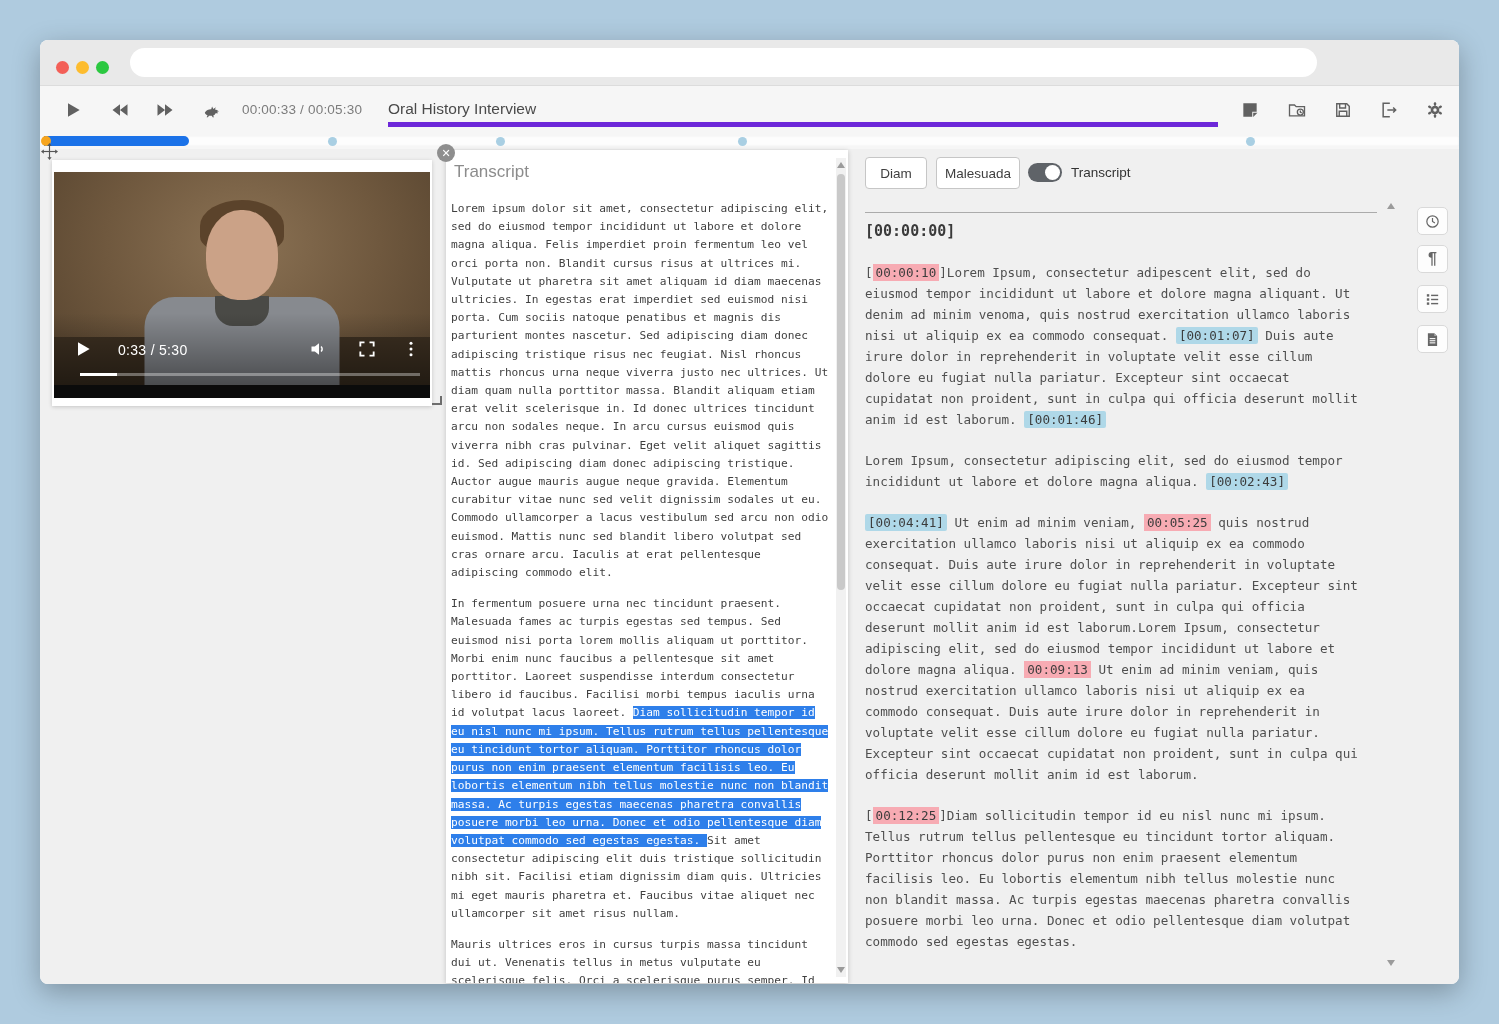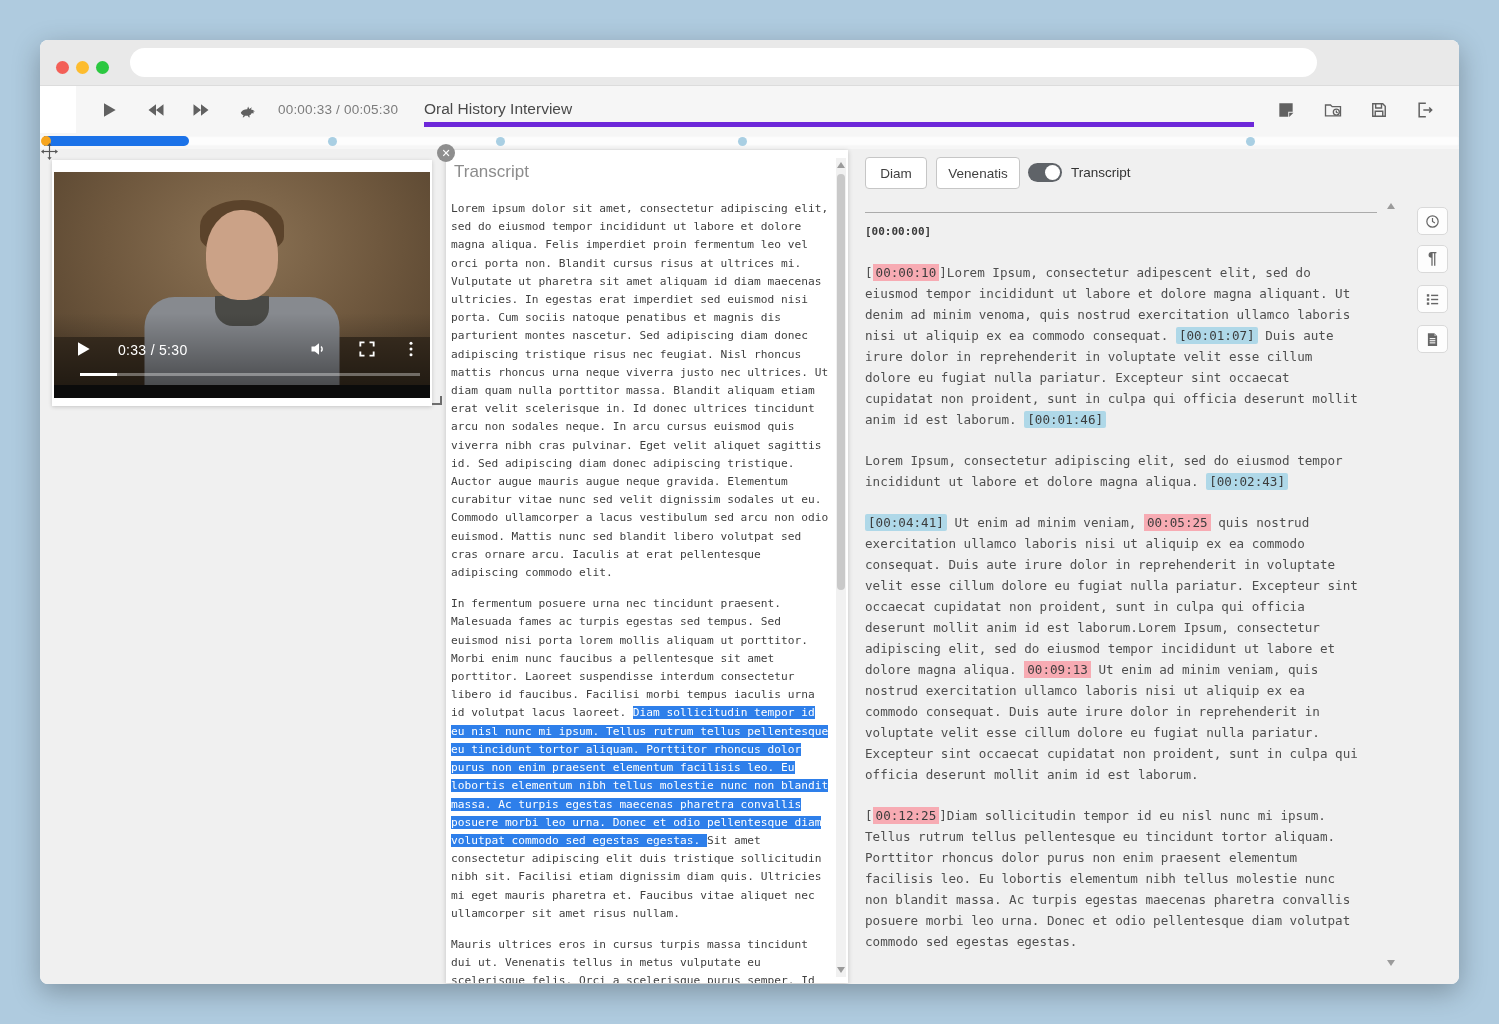--- a/index.html
+++ b/index.html
@@ -14,21 +14,21 @@
     box-shadow:0 8px 28px rgba(0,0,0,.28);
   }
   
   .titlebar{position:absolute;left:0;top:0;right:0;height:45px;background:#E9E9E9;border-bottom:1px solid #DCDCDC;}
   .tl{position:absolute;top:21px;width:13px;height:13px;border-radius:50%;}
   .tl.red{left:16px;background:#F35F57;}
   .tl.yellow{left:36px;background:#FDBC2E;}
   .tl.green{left:56px;background:#2BC840;}
   .urlbar{position:absolute;left:90px;top:8px;width:1187px;height:29px;background:#fff;border-radius:15px;border:none;outline:none;font-size:13px;color:#444;padding:0 14px;box-sizing:border-box;}
   
-  .toolbar{position:absolute;left:0;top:46px;right:0;height:47px;background:#F6F6F6;margin-left:36px;}
+  .toolbar{position:absolute;left:0;top:46px;right:0;height:47px;background:#F6F6F6;}
   .tbtn{position:absolute;top:12px;width:24px;height:24px;border:none;background:none;padding:0;cursor:pointer;color:#666;}
   .tbtn svg{width:20px;height:20px;display:block;margin:auto;}
   .time-display{position:absolute;left:202px;top:16px;font-size:13.5px;color:#7C7C7C;letter-spacing:.2px;}
   .title-input{position:absolute;left:348px;top:10px;width:830px;height:26px;background:transparent;border:none;border-bottom:5px solid #6d28d9;font-size:15.5px;color:#4A4A4A;font-family:"Liberation Sans",sans-serif;padding:0;outline:none;}
   
   .timeline{position:absolute;left:0;top:93px;right:0;height:16px;background:#F6F6F6;}
   .tl-track{position:absolute;left:0;right:0;top:3px;height:10px;background:#FDFDFD;box-shadow:inset 0 0 2px rgba(0,0,0,.08);}
   .tl-fill{position:absolute;left:4px;top:3px;height:10px;background:#1B72E8;border-radius:0 5px 5px 0;}
   .tl-playhead{position:absolute;left:1px;top:3px;width:10px;height:10px;border-radius:50%;background:#F7A51D;}
   .tl-marker{position:absolute;top:3.5px;width:9px;height:9px;border-radius:50%;background:#A9CFE3;}
@@ -70,21 +70,21 @@
   
   .tab-btn{position:absolute;top:8px;height:32px;background:#fff;border:1px solid #C6C6C6;border-radius:4px;font-size:13.5px;color:#3F3F3F;font-family:"Liberation Sans",sans-serif;cursor:pointer;}
   .btn-notes{left:825px;width:62px;}
   .btn-metadata{left:896px;width:84px;}
   .toggle{position:absolute;left:988px;top:14px;width:34px;height:19px;border-radius:10px;background:#5F6368;cursor:pointer;}
   .knob{position:absolute;right:2px;top:2px;width:15px;height:15px;border-radius:50%;background:#fff;}
   .toggle-label{position:absolute;left:1031px;top:16px;font-size:13.5px;color:#333;}
   .rp-hr{position:absolute;left:825px;top:63px;width:512px;height:1px;background:#ABABAB;}
   .rp-text{position:absolute;left:825px;top:72px;width:500px;bottom:0;overflow:hidden;
     font-family:"DejaVu Sans Mono",monospace;font-size:12.6px;line-height:21px;color:#4F4F4F;}
-  .rp-heading{font-family:"DejaVu Sans Mono",monospace;font-weight:bold;font-size:11px;color:#3A3A3A;margin:0 0 16px 0;}
+  .rp-heading{font-family:"DejaVu Sans Mono",monospace;font-weight:bold;font-size:15px;color:#3A3A3A;margin:0 0 16px 0;}
   .rp-text p{margin:0 0 20px 0;}
   .tsp{background:#F7ABB3;color:#3C3C3C;padding:1px 3px;border-radius:0;}
   .tsb{background:#AFD8E8;color:#3C3C3C;padding:1px 3px;border-radius:2px;}
   
   .side-btn{position:absolute;left:1377px;width:31px;height:28px;background:#FDFDFD;border:1px solid #D9D9D9;border-radius:5px;padding:0;cursor:pointer;color:#666;}
   .side-btn svg{width:17px;height:17px;display:block;margin:auto;}
   .pilcrow{font-size:16px;font-weight:bold;color:#666;line-height:26px;}
 </style>
 </head>
 <body>
@@ -234,21 +234,21 @@
           <p><span>Mauris ultrices eros in cursus turpis massa tincidunt dui ut. Venenatis tellus in metus vulputate eu scelerisque felis. Orci a scelerisque purus semper. Id venenatis a condimentum vitae sapien. Neque viverra justo nec ultrices dui sapien. Purus semper eget duis at tellus. Eu tincidunt</span></p>
         </div>
       <div class="sb sb-mid">
         <div class="arr-up" style="top:4px"></div>
         <div class="sb-thumb" style="top:16px;height:416px"></div>
         <div class="arr-down" style="bottom:4px"></div>
       </div>
     </div>
 
     <button class="tab-btn btn-notes">Diam</button>
-    <button class="tab-btn btn-metadata">Venenatis</button>
+    <button class="tab-btn btn-metadata">Malesuada</button>
     <div class="toggle">
         <div class="knob"></div>
       </div>
     <span class="toggle-label">Transcript</span>
     <div class="rp-hr"></div>
     <div class="rp-text">
       <p class="rp-heading">[00:00:00]</p>
       <span><p><span>[</span><span class="tsp">00:00:10</span><span>]Lorem Ipsum, consectetur adipescent elit, sed do eiusmod tempor incididunt ut labore et dolore magna aliquant. Ut denim ad minim venoma, quis nostrud exercitation ullamco laboris nisi ut aliquip ex ea commodo consequat. </span><span class="tsb">[00:01:07]</span><span> Duis aute irure dolor in reprehenderit in voluptate velit esse cillum dolore eu fugiat nulla pariatur. Excepteur sint occaecat cupidatat non proident, sunt in culpa qui officia deserunt mollit anim id est laborum. </span><span class="tsb">[00:01:46]</span></p><p><span>Lorem Ipsum, consectetur adipiscing elit, sed do eiusmod tempor incididunt ut labore et dolore magna aliqua. </span><span class="tsb">[00:02:43]</span></p><p><span class="tsb">[00:04:41]</span><span> Ut enim ad minim veniam, </span><span class="tsp">00:05:25</span><span> quis nostrud exercitation ullamco laboris nisi ut aliquip ex ea commodo consequat. Duis aute irure dolor in reprehenderit in voluptate velit esse cillum dolore eu fugiat nulla pariatur. Excepteur sint occaecat cupidatat non proident, sunt in culpa qui officia deserunt mollit anim id est laborum.Lorem Ipsum, consectetur adipiscing elit, sed do eiusmod tempor incididunt ut labore et dolore magna aliqua. </span><span class="tsp">00:09:13</span><span> Ut enim ad minim veniam, quis nostrud exercitation ullamco laboris nisi ut aliquip ex ea commodo consequat. Duis aute irure dolor in reprehenderit in voluptate velit esse cillum dolore eu fugiat nulla pariatur. Excepteur sint occaecat cupidatat non proident, sunt in culpa qui officia deserunt mollit anim id est laborum.</span></p><p><span>[</span><span class="tsp">00:12:25</span><span>]Diam sollicitudin tempor id eu nisl nunc mi ipsum. Tellus rutrum tellus pellentesque eu tincidunt tortor aliquam. Porttitor rhoncus dolor purus non enim praesent elementum facilisis leo. Eu lobortis elementum nibh tellus molestie nunc non blandit massa. Ac turpis egestas maecenas pharetra convallis posuere morbi leo urna. Donec et odio pellentesque diam volutpat commodo sed egestas egestas.</span></p></span>
     </div>
     <div class="arr-up" style="left:1347px;top:54px"></div>

